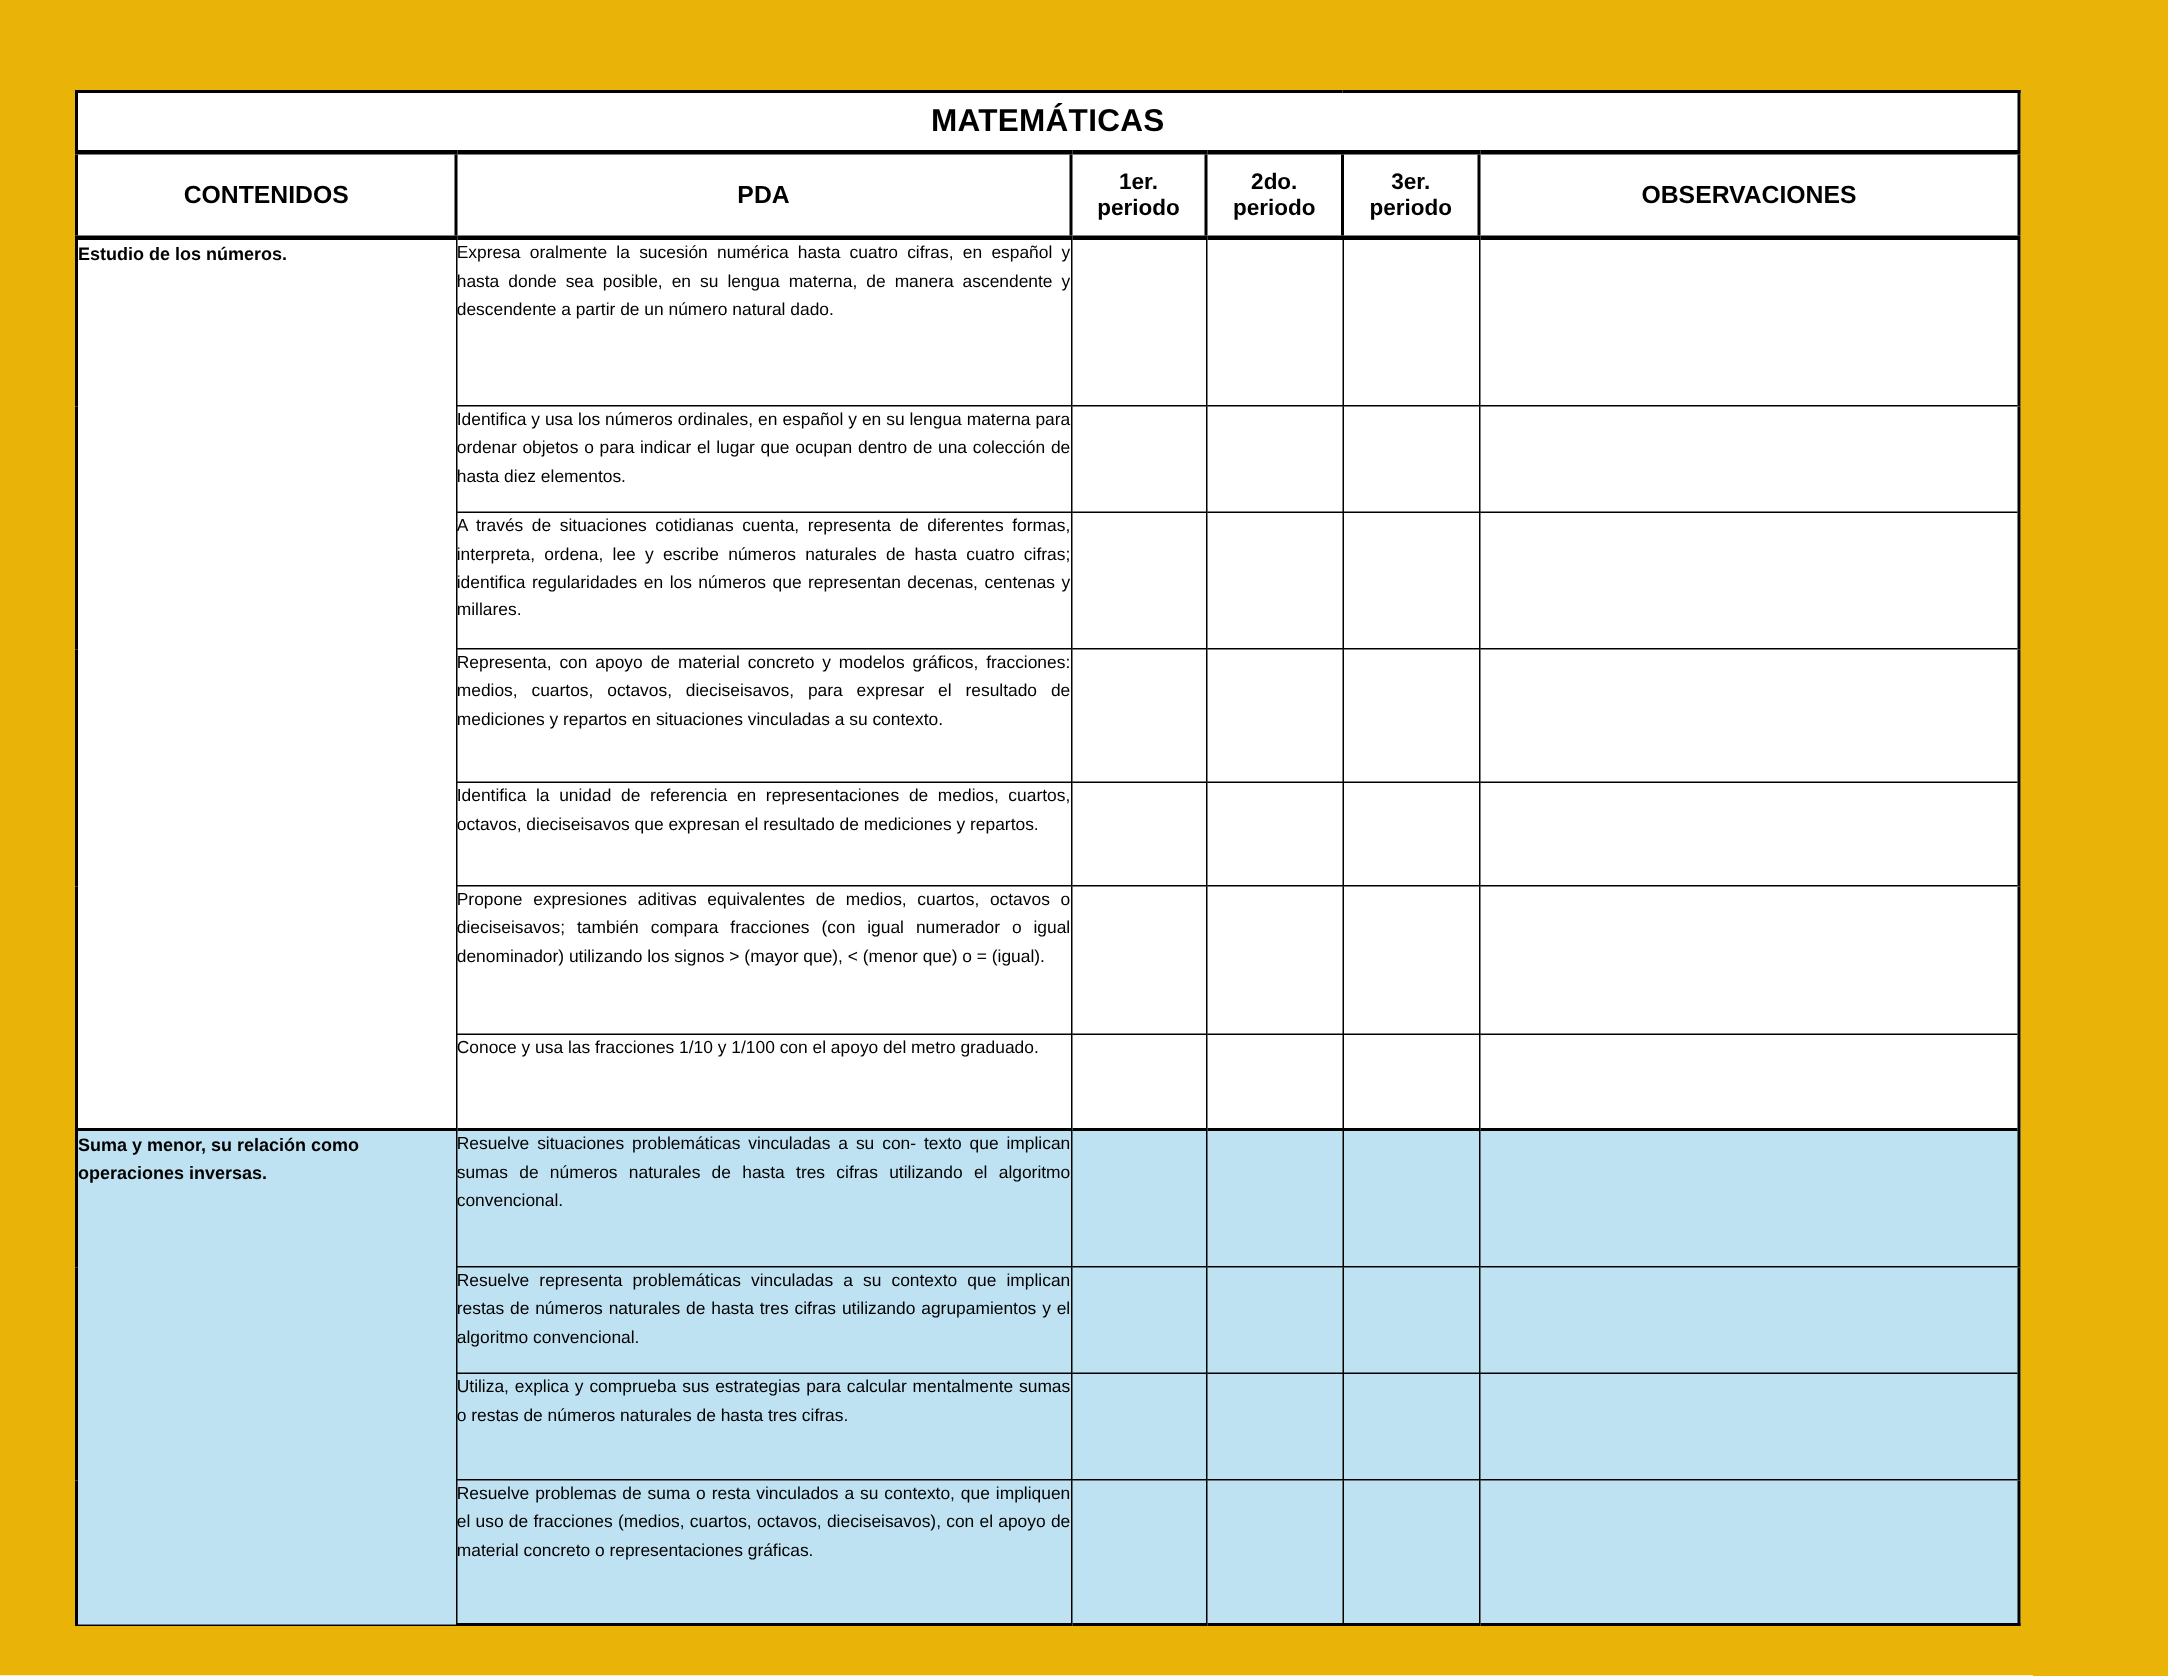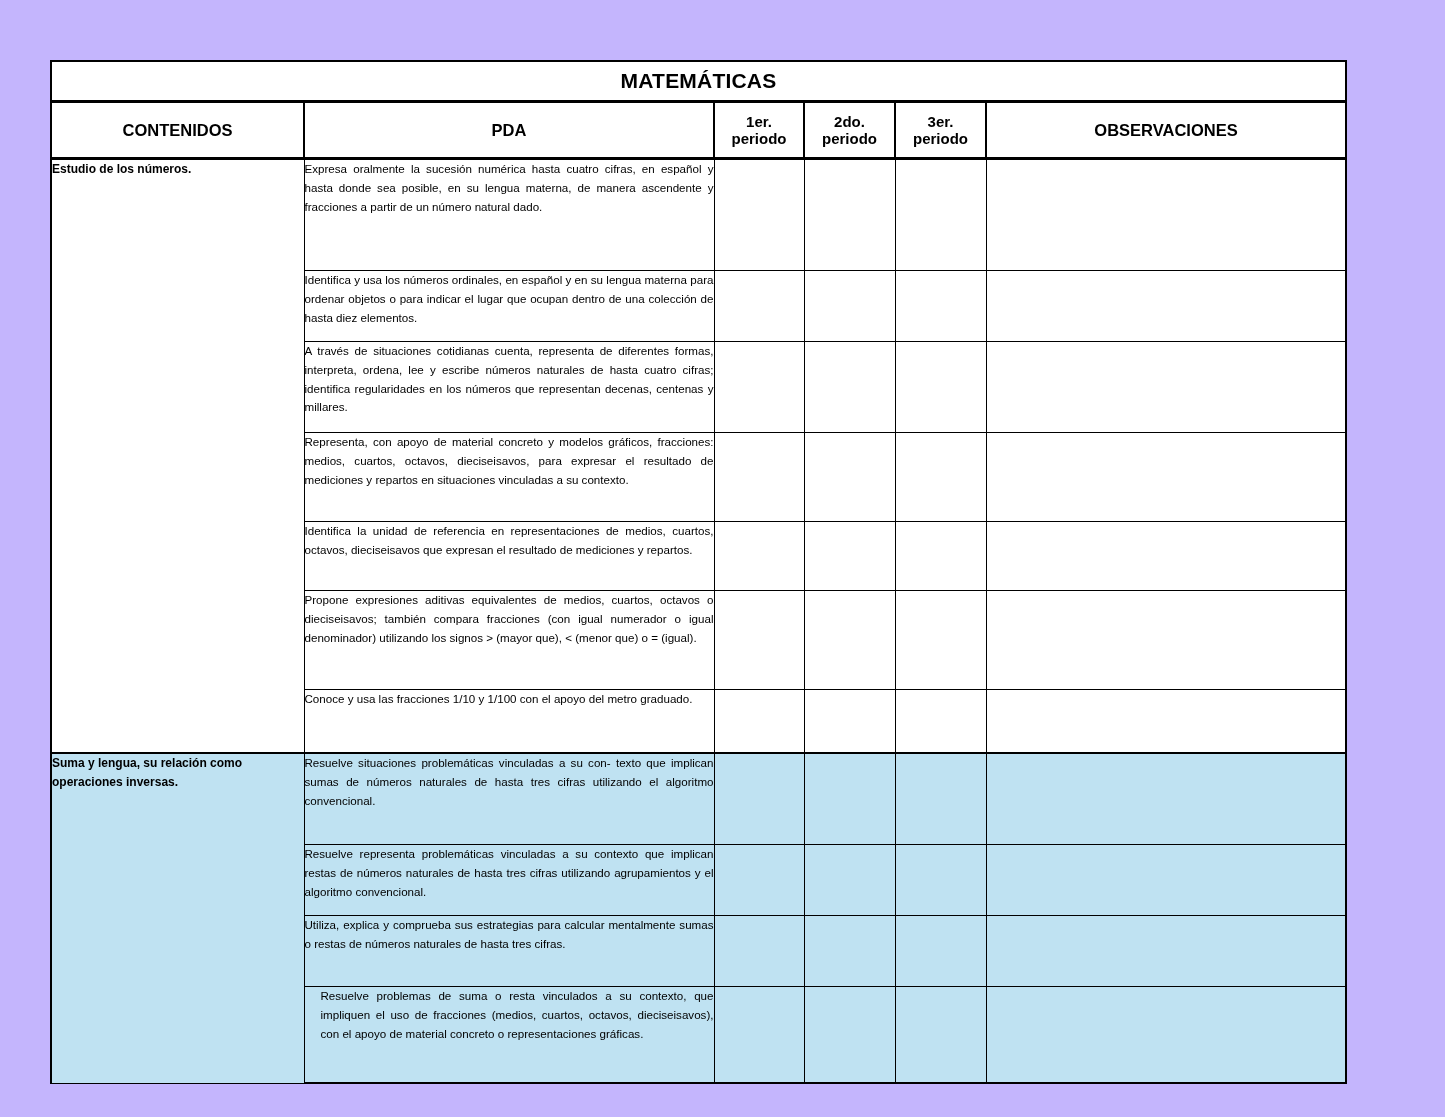--- a/index.html
+++ b/index.html
@@ -12,21 +12,21 @@
     height: 1117px;
     font-family: "Liberation Sans", sans-serif;
     color: #000000;
     overflow: hidden;
   }
 
   .page {
     position: relative;
     width: 1445px;
     height: 1117px;
-    background: #c4b5fd;
+    background: #eab308;
   }
 
   .sheet {
     position: absolute;
     left: 50px;
     top: 60px;
     width: 1295px;
   }
 
   table.plan {
@@ -94,21 +94,21 @@
     hyphens: none;
   }
   .mark-cell {
     width: 90px;
   }
   .obs-cell {
     border-right: 2px solid #000 !important;
     margin-left: 14px;
   }
 
-  tr.last-row td { border-bottom: 2px solid #000 !important; padding-left: 16px; }
+  tr.last-row td { border-bottom: 2px solid #000 !important; }
 
   
   .blue td { background: #bfe2f2 !important; }
   .blue .contenido-cell,
   .blue .pda-cell,
   .blue .mark-cell,
   .blue .obs-cell { background: #bfe2f2 !important; }
 
   
   tr.section-start td { border-top: 2px solid #000 !important; }
@@ -147,21 +147,21 @@
           </td>
           <td class="hdr small mark-cell">
             <span class="l1">3er.</span>
             <span class="l2">periodo</span>
           </td>
           <td class="hdr obs-cell">OBSERVACIONES</td>
         </tr>
 
         <tr>
           <td class="contenido-cell" rowspan="7">Estudio de los números.</td>
-          <td class="pda-cell" style="height:110px">Expresa oralmente la sucesión numérica hasta cuatro cifras, en español y hasta donde sea posible, en su lengua materna, de manera ascendente y fracciones a partir de un número natural dado.</td>
+          <td class="pda-cell" style="height:110px">Expresa oralmente la sucesión numérica hasta cuatro cifras, en español y hasta donde sea posible, en su lengua materna, de manera ascendente y descendente a partir de un número natural dado.</td>
           <td class="mark-cell"></td>
           <td class="mark-cell"></td>
           <td class="mark-cell"></td>
           <td class="obs-cell"></td>
         </tr>
 
         <tr>
           <td class="pda-cell" style="height:70px">Identifica y usa los números ordinales, en español y en su lengua materna para ordenar objetos o para indicar el lugar que ocupan dentro de una colección de hasta diez elementos.</td>
           <td class="mark-cell"></td>
           <td class="mark-cell"></td>
@@ -203,21 +203,21 @@
 
         <tr>
           <td class="pda-cell" style="height:62px">Conoce y usa las fracciones 1/10 y 1/100 con el apoyo del metro graduado.</td>
           <td class="mark-cell"></td>
           <td class="mark-cell"></td>
           <td class="mark-cell"></td>
           <td class="obs-cell"></td>
         </tr>
 
         <tr class="blue section-start">
-          <td class="contenido-cell" rowspan="4">Suma y lengua, su relación como operaciones inversas.</td>
+          <td class="contenido-cell" rowspan="4">Suma y menor, su relación como operaciones inversas.</td>
           <td class="pda-cell" style="height:90px">Resuelve situaciones problemáticas vinculadas a su con- texto que implican sumas de números naturales de hasta tres cifras utilizando el algoritmo convencional.</td>
           <td class="mark-cell"></td>
           <td class="mark-cell"></td>
           <td class="mark-cell"></td>
           <td class="obs-cell"></td>
         </tr>
 
         <tr class="blue">
           <td class="pda-cell" style="height:70px">Resuelve representa problemáticas vinculadas a su contexto que implican restas de números naturales de hasta tres cifras utilizando agrupamientos y el algoritmo convencional.</td>
           <td class="mark-cell"></td>

